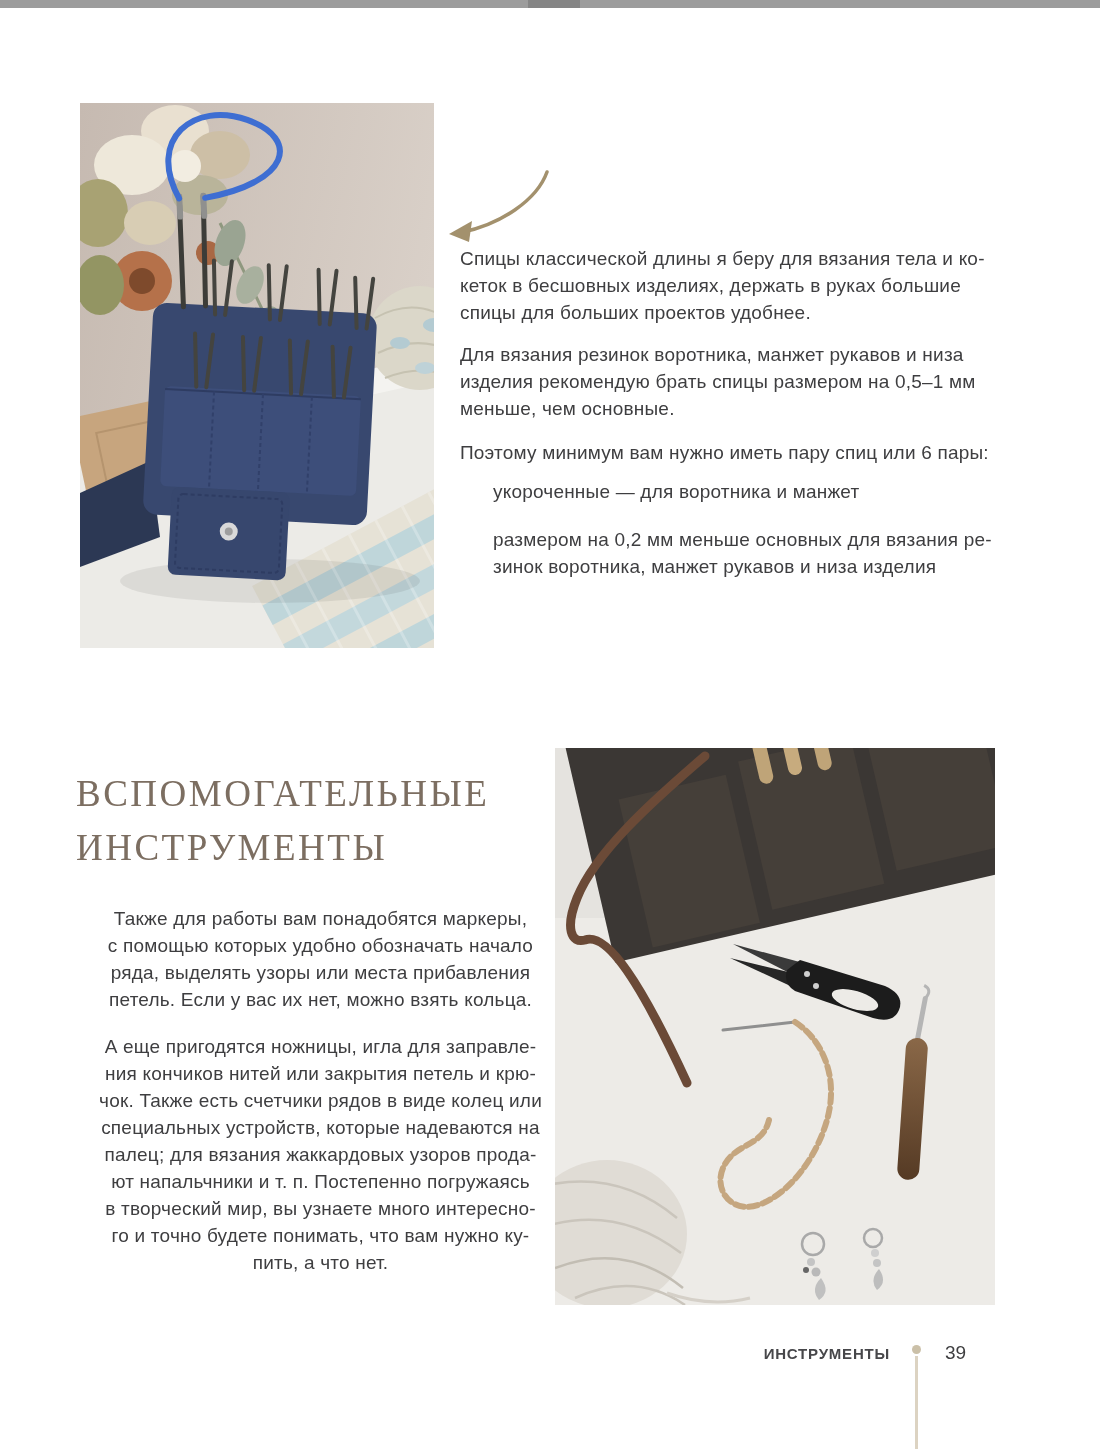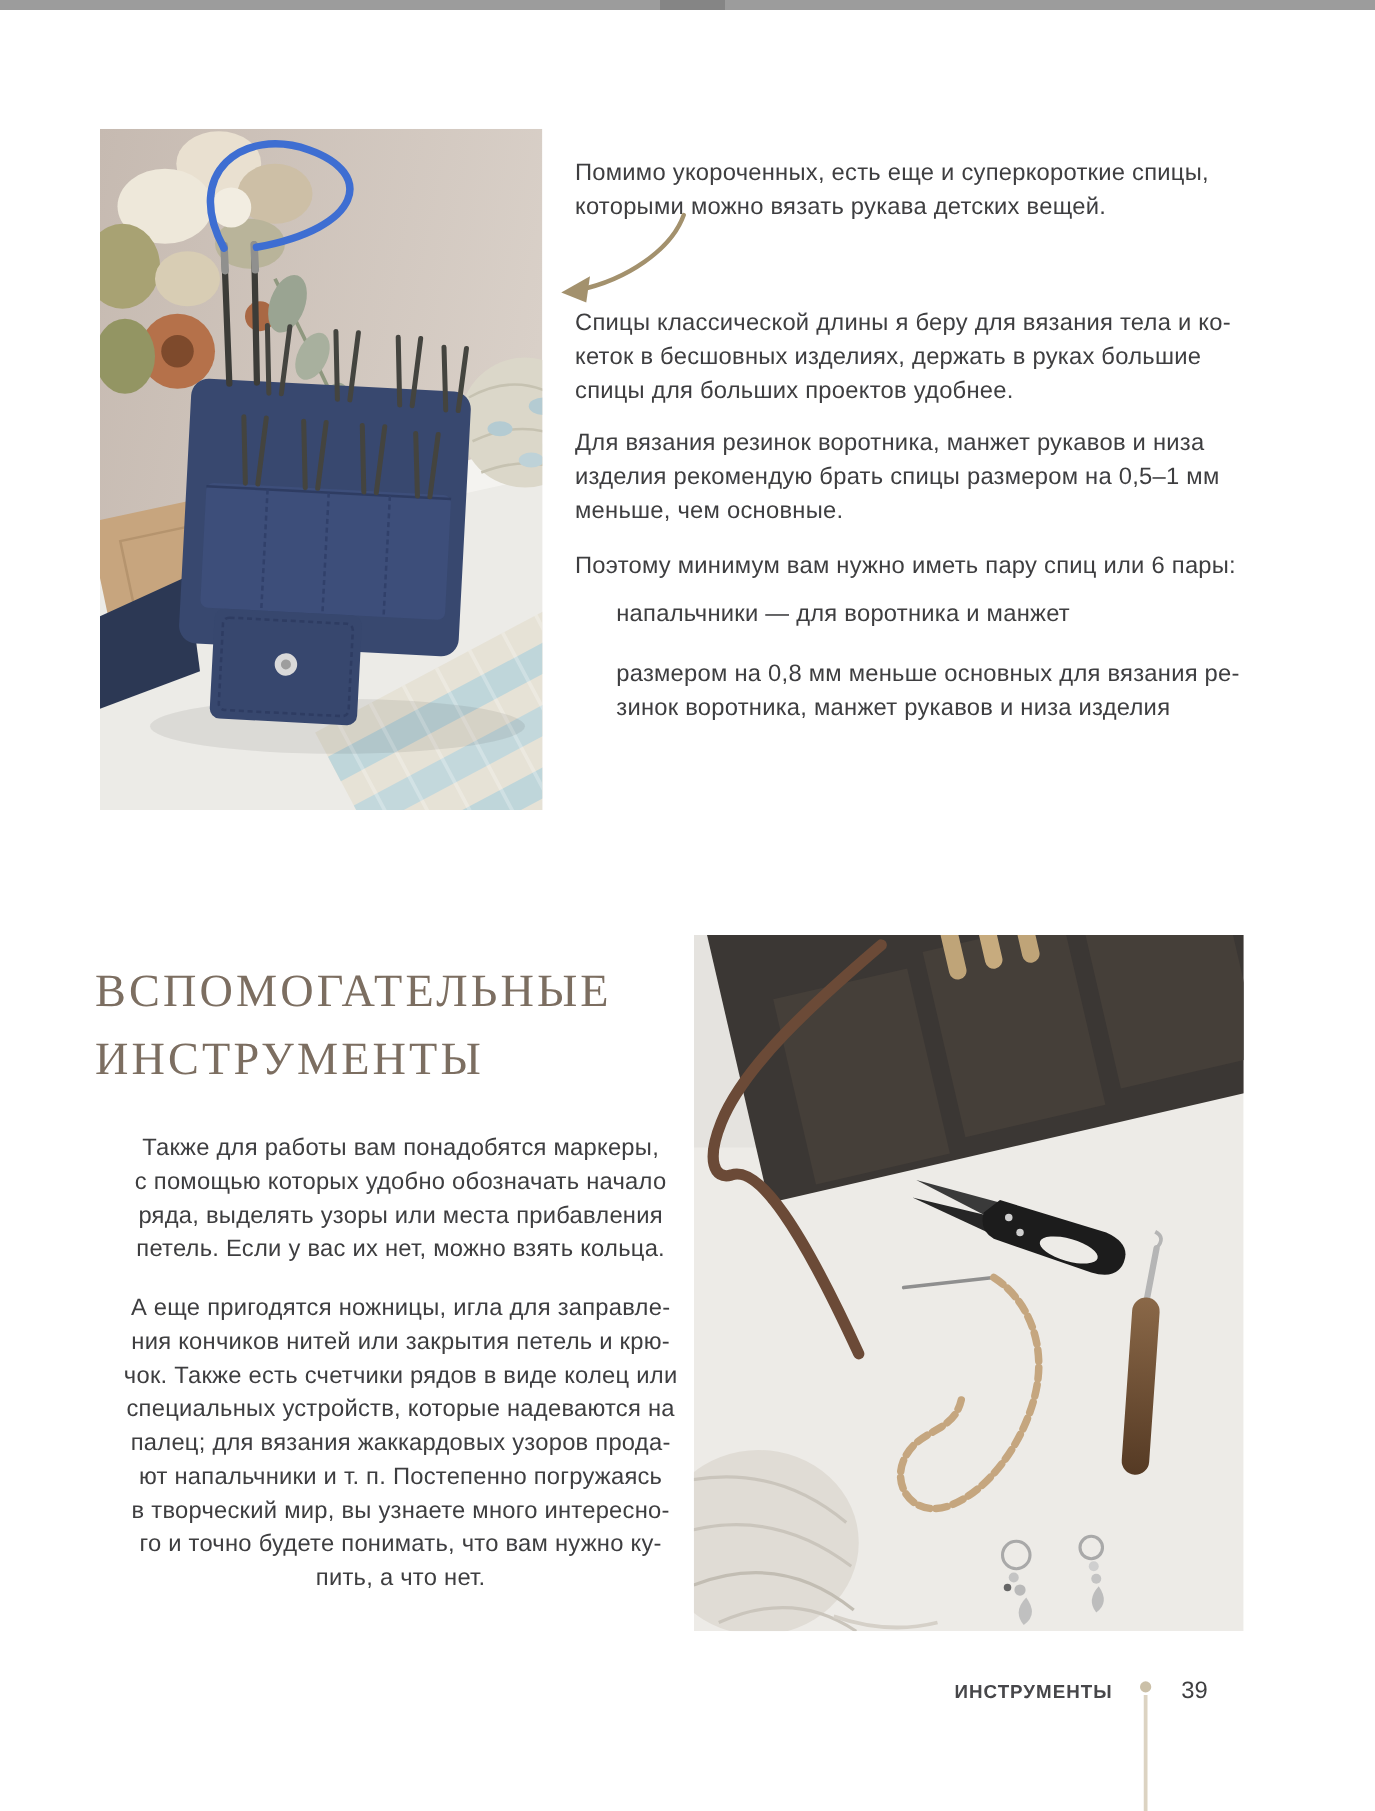--- a/index.html
+++ b/index.html
@@ -143,46 +143,44 @@
           <path d="M253,290 L249,240 M263,290 L267,240"></path>
         </g>
         <rect x="96" y="388" width="118" height="88" rx="8" fill="#37476e"></rect>
         <rect x="103" y="395" width="104" height="74" rx="5" fill="none" stroke="#2e3c62" stroke-width="2" stroke-dasharray="4 3"></rect>
         <circle cx="155" cy="430" r="9" fill="#d9d9d9"></circle>
         <circle cx="155" cy="430" r="4" fill="#9e9e9e"></circle>
       </g>
     </svg>
   </div>
 
-  <p class="para intro-col" style="top:106px">Помимо укороченных, есть еще и суперкороткие спицы,
-которыми можно вязать рукава детских вещей.</p>
 
   <div class="arrow-wrap">
     <svg width="105" height="78" viewBox="0 0 105 78">
       <path d="M100,6 C90,34 54,58 16,66" stroke="#a3916d" stroke-width="3.5" fill="none" stroke-linecap="round"></path>
       <polygon points="2,68 25,55 22,76" fill="#a3916d"></polygon>
     </svg>
   </div>
 
   <p class="para intro-col" style="top:226px">Спицы классической длины я беру для вязания тела и ко-
 кеток в бесшовных изделиях, держать в руках большие
 спицы для больших проектов удобнее.</p>
   <p class="para intro-col" style="top:322px">Для вязания резинок воротника, манжет рукавов и низа
 изделия рекомендую брать спицы размером на 0,5–1 мм
 меньше, чем основные.</p>
   <p class="para intro-col" style="top:420px">Поэтому минимум вам нужно иметь пару спиц или 6 пары:</p>
 
   <ul class="bullets">
     <li class="bullet b1">
       <span class="dot-cell"><span class="dot"></span></span>
-      <span class="btext">напальчники — для воротника и манжет</span>
+      <span class="btext">укороченные — для воротника и манжет</span>
     </li>
     <li class="bullet b2">
       <span class="dot-cell"><span class="dot"></span></span>
-      <span class="btext">размером на 0,8 мм меньше основных для вязания ре-
+      <span class="btext">размером на 0,2 мм меньше основных для вязания ре-
 зинок воротника, манжет рукавов и низа изделия</span>
     </li>
   </ul>
 
   <h1 class="heading">ВСПОМОГАТЕЛЬНЫЕ
 ИНСТРУМЕНТЫ</h1>
 
   <p class="para left-col" style="top:886px">Также для работы вам понадобятся маркеры,
 с помощью которых удобно обозначать начало
 ряда, выделять узоры или места прибавления

